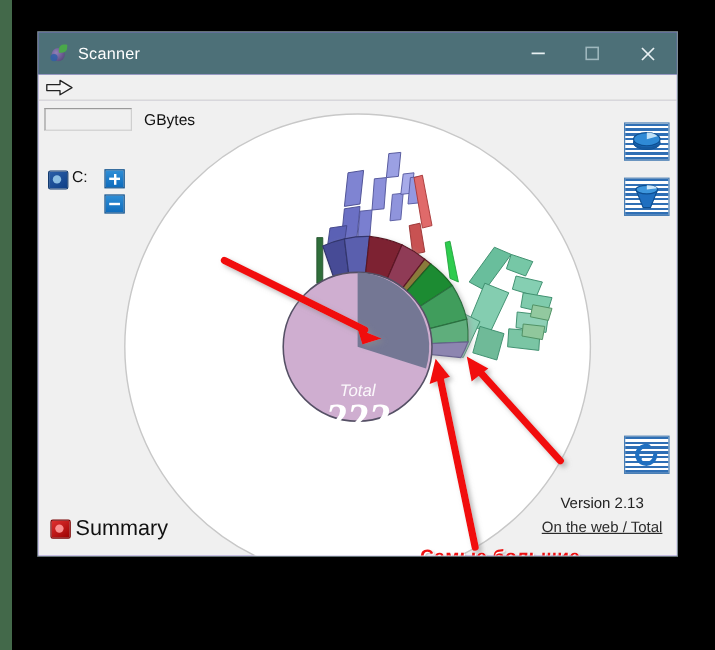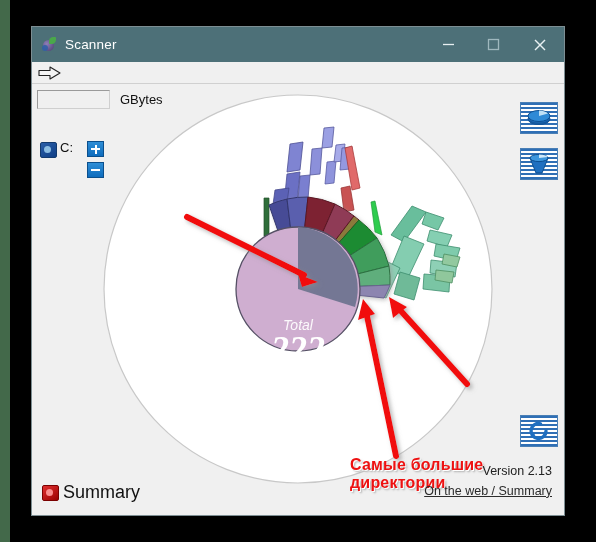--- a/index.html
+++ b/index.html
@@ -9,21 +9,21 @@
     font-family:"Liberation Sans", sans-serif;
     position:relative;
   }
   
   .left-strip{
     position:absolute;left:0;top:0;width:10px;height:542px;
     background:#43694a;
   }
   
   .window{
-    position:absolute;left:32px;top:27px;width:532px;height:488px;
+    position:absolute;left:32px;top:27px;width:532px;height:436px;
     background:#8b5cf6;
     box-shadow:0 0 0 1px #7d8e93;
     display:flex;flex-direction:column;
   }
   .titlebar{
     height:35px;background:#4d7078;
     display:flex;align-items:center;
     flex:0 0 auto;position:relative;
   }
   .app-icon{
@@ -102,21 +102,21 @@
     border:1px solid #4a7fb5;
   }
   .refresh-btn .glyph{position:absolute;inset:0;display:flex;align-items:center;justify-content:center;}
   
   .chart-wrap{position:absolute;left:0;top:0;width:100%;height:100%;font-style:italic;}
   
   .footer-info{
     position:absolute;right:12px;bottom:14px;text-align:right;
     font-size:12.5px;color:#3a3a3a;line-height:1.55;
   }
-  .footer-info .ver{color:#222;}
+  .footer-info .ver{color:#222;text-align:center;}
   .footer-info .link{text-decoration:underline;color:#2b2b2b;}
   .summary{
     position:absolute;left:10px;bottom:12px;display:flex;align-items:center;
   }
   .summary-icon{
     width:15px;height:14px;background:linear-gradient(145deg,#e03030,#9b0000);
     border:1px solid #7a0000;position:relative;border-radius:2px;flex:0 0 auto;
   }
   .summary-icon:after{
     content:"";position:absolute;left:3px;top:3px;width:7px;height:7px;border-radius:50%;
@@ -322,21 +322,21 @@
       </span>
     </div>
 
     <div class="annot">
       <div>Самые большие</div>
       <div>директории</div>
     </div>
 
     <div class="footer-info">
       <div class="ver">Version 2.13</div>
-      <div class="link">On the web / Summary</div>
+      <div class="link">On the web / Total</div>
     </div>
 
     <div class="summary">
       <div class="summary-icon"></div>
       <span class="summary-label">Summary</span>
     </div>
 
   </div>
 </div>
 

